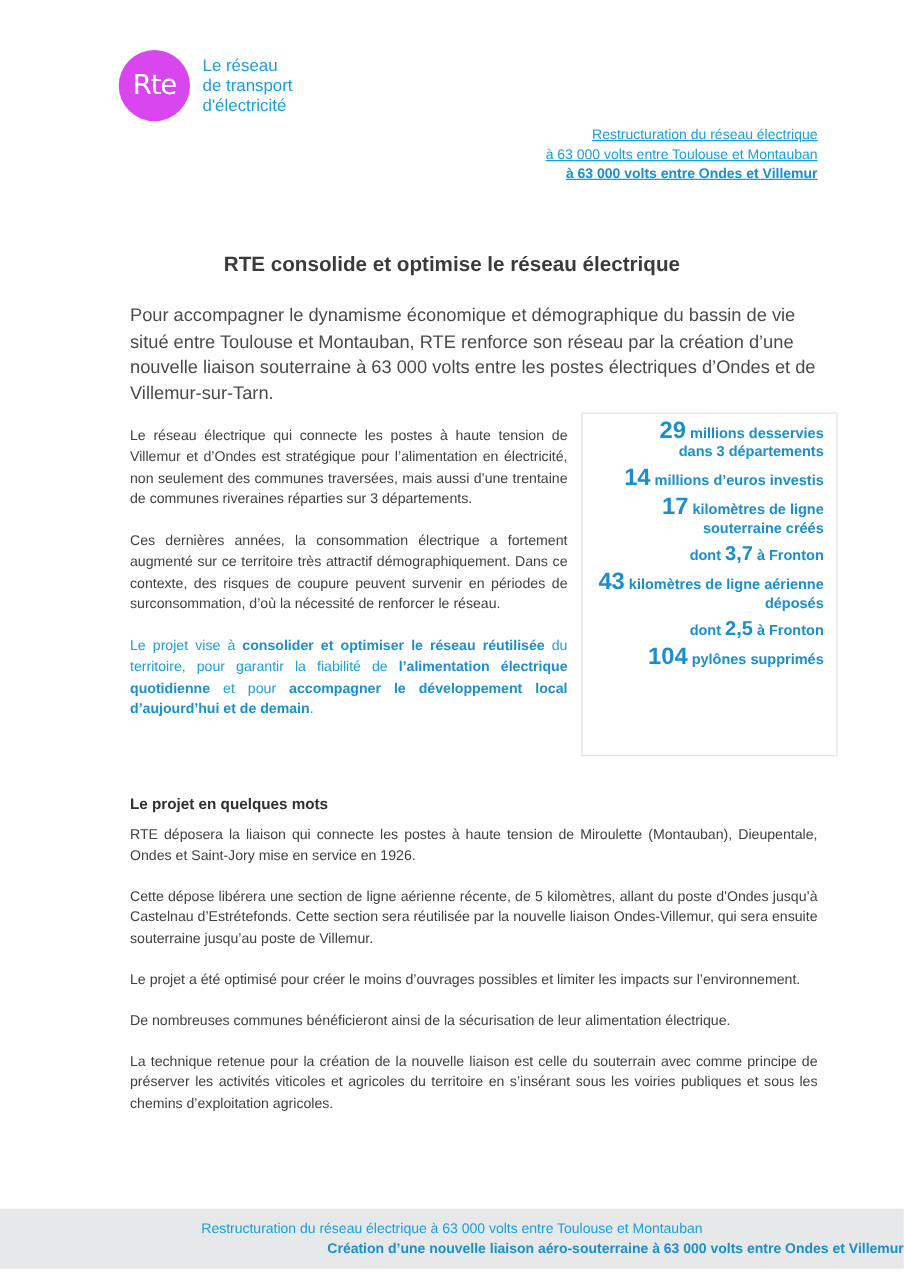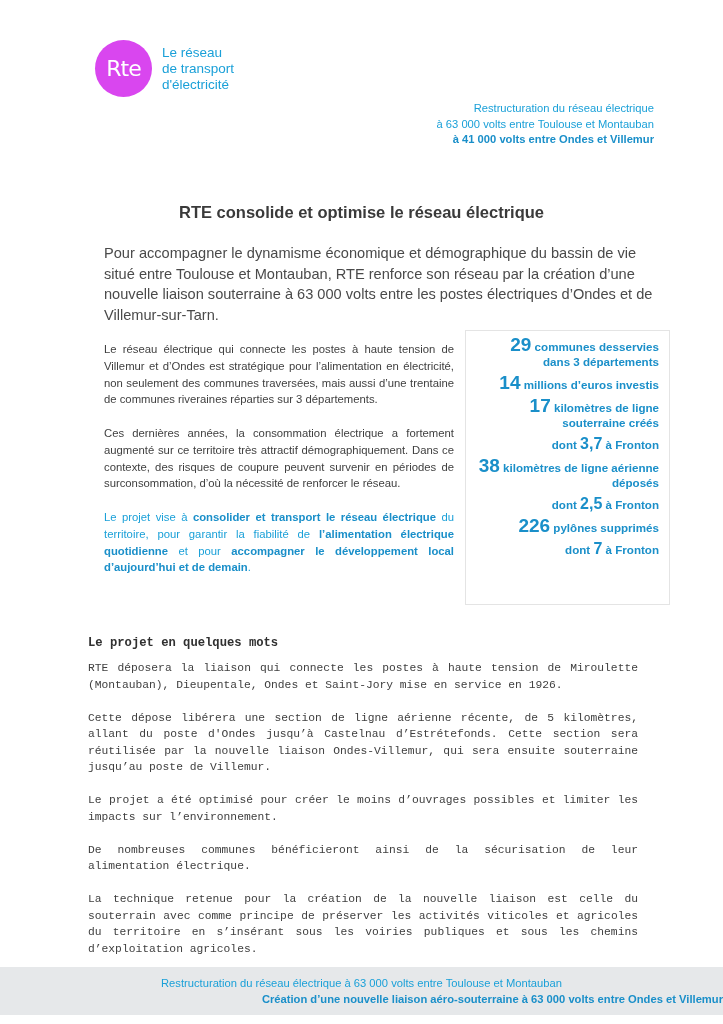--- a/index.html
+++ b/index.html
@@ -11,21 +11,21 @@
   .logo-circle {
     width: 57px; height: 57px; border-radius: 50%; background: #d946ef;
     color: #fff; display: flex; align-items: center; justify-content: center;
     font-size: 22px; letter-spacing: -1px; font-family: "DejaVu Sans", sans-serif;
   }
   .logo-text {
     margin-left: 10px; color: #1aa0d8; font-size: 13.5px; line-height: 16px;
   }
   .header-right {
     position: absolute; right: 69px; top: 101px; text-align: right;
-    color: #1aa0d8; font-size: 11.2px; line-height: 15.5px;
+    color: #1aa0d8; font-size: 11.2px; line-height: 15.5px; text-decoration: underline;
   }
   .header-right .b { font-weight: bold; color: #1a8fc9; }
   .title {
     position: absolute; left: 0; width: 723px; top: 203px; text-align: center;
     font-size: 16.5px; font-weight: bold; color: #3a3a3a;
   }
   .intro {
     position: absolute; left: 104px; width: 553px; top: 243px;
     font-size: 14.6px; line-height: 20.5px; color: #4a4a4a; text-align: left;
   }
@@ -38,22 +38,22 @@
   .leftcol .blue b { color: #1a8fc9; }
   .statbox {
     position: absolute; left: 465px; top: 330px; width: 205px; height: 275px;
     border: 1px solid #e4e4e4; box-sizing: border-box; padding: 6px 10px 0 6px;
     text-align: right; color: #1a8fc9; font-weight: bold;
   }
   .stat { font-size: 11.6px; line-height: 15px; margin-bottom: 6px; }
   .stat .num { font-size: 19px; letter-spacing: 0px; }
   .stat .big { font-size: 16px; }
   .section {
-    position: absolute; left: 88px; width: 550px; top: 636px;
-    font-size: 11.3px; color: #404040; font-family: Liberation Mono, monospace;
+    position: absolute; left: 104px; width: 550px; top: 636px;
+    font-size: 11.3px; color: #404040;
   }
   .section h2 { font-size: 12.2px; font-weight: bold; margin: 0 0 10px 0; color: #303030; }
   .section p { margin: 0 0 16.5px 0; line-height: 16.5px; text-align: justify; }
   .footer {
     position: absolute; left: 0; top: 967px; width: 723px; height: 48px;
     background: #e6e8ea; text-align: center; color: #1aa0d8;
     font-size: 11.2px; line-height: 16px; padding-top: 8px; box-sizing: border-box;
   }
   .footer .b { font-weight: bold; color: #1a8fc9; text-align: right; }
 </style>
@@ -67,62 +67,59 @@
   <div class="logo-text">
     <div>Le réseau</div>
     <div>de transport</div>
     <div>d'électricité</div>
   </div>
 </div>
 
 <div class="header-right">
   <div>Restructuration du réseau électrique</div>
   <div>à 63 000 volts entre Toulouse et Montauban</div>
-  <div class="b">à 41 000 volts entre Ondes et Villemur</div>
+  <div class="b">à 63 000 volts entre Ondes et Villemur</div>
 </div>
 
 <div class="title">RTE consolide et optimise le réseau électrique</div>
 
 <div class="intro">Pour accompagner le dynamisme économique et démographique du bassin de vie situé entre Toulouse et Montauban, RTE renforce son réseau par la création d’une nouvelle liaison souterraine à 63 000 volts entre les postes électriques d’Ondes et de Villemur-sur-Tarn.</div>
 
 <div class="leftcol">
   <p>Le réseau électrique qui connecte les postes à haute tension de Villemur et d’Ondes est stratégique pour l’alimentation en électricité, non seulement des communes traversées, mais aussi d’une trentaine de communes riveraines réparties sur 3 départements.</p>
   <p>Ces dernières années, la consommation électrique a fortement augmenté sur ce territoire très attractif démographiquement. Dans ce contexte, des risques de coupure peuvent survenir en périodes de surconsommation, d’où la nécessité de renforcer le réseau.</p>
   <p class="blue">
-    <span>Le projet vise à </span><b>consolider et transport le réseau électrique</b><span> du territoire, pour garantir la fiabilité de </span><b>l’alimentation électrique quotidienne</b><span> et pour </span><b>accompagner le développement local d’aujourd’hui et de demain</b><span>.</span>
+    <span>Le projet vise à </span><b>consolider et optimiser le réseau réutilisée</b><span> du territoire, pour garantir la fiabilité de </span><b>l’alimentation électrique quotidienne</b><span> et pour </span><b>accompagner le développement local d’aujourd’hui et de demain</b><span>.</span>
   </p>
 </div>
 
 <div class="statbox">
   <div class="stat">
-    <span class="num">29</span><span> communes desservies</span><br>
+    <span class="num">29</span><span> millions desservies</span><br>
     <span>dans 3 départements</span>
   </div>
   <div class="stat">
     <span class="num">14</span><span> millions d’euros investis</span>
   </div>
   <div class="stat">
     <span class="num">17</span><span> kilomètres de ligne</span><br>
     <span>souterraine créés</span>
   </div>
   <div class="stat">
     <span>dont </span><span class="num big">3,7</span><span> à Fronton</span>
   </div>
   <div class="stat">
-    <span class="num">38</span><span> kilomètres de ligne aérienne</span><br>
+    <span class="num">43</span><span> kilomètres de ligne aérienne</span><br>
     <span>déposés</span>
   </div>
   <div class="stat">
     <span>dont </span><span class="num big">2,5</span><span> à Fronton</span>
   </div>
   <div class="stat">
-    <span class="num">226</span><span> pylônes supprimés</span>
-  </div>
-  <div class="stat">
-    <span>dont </span><span class="num big">7</span><span> à Fronton</span>
+    <span class="num">104</span><span> pylônes supprimés</span>
   </div>
 </div>
 
 <div class="section">
   <h2>Le projet en quelques mots</h2>
   <p>RTE déposera la liaison qui connecte les postes à haute tension de Miroulette (Montauban), Dieupentale, Ondes et Saint-Jory mise en service en 1926.</p>
   <p>Cette dépose libérera une section de ligne aérienne récente, de 5 kilomètres, allant du poste d'Ondes jusqu’à Castelnau d’Estrétefonds. Cette section sera réutilisée par la nouvelle liaison Ondes-Villemur, qui sera ensuite souterraine jusqu’au poste de Villemur.</p>
   <p>Le projet a été optimisé pour créer le moins d’ouvrages possibles et limiter les impacts sur l’environnement.</p>
   <p>De nombreuses communes bénéficieront ainsi de la sécurisation de leur alimentation électrique.</p>
   <p>La technique retenue pour la création de la nouvelle liaison est celle du souterrain avec comme principe de préserver les activités viticoles et agricoles du territoire en s’insérant sous les voiries publiques et sous les chemins d’exploitation agricoles.</p>

